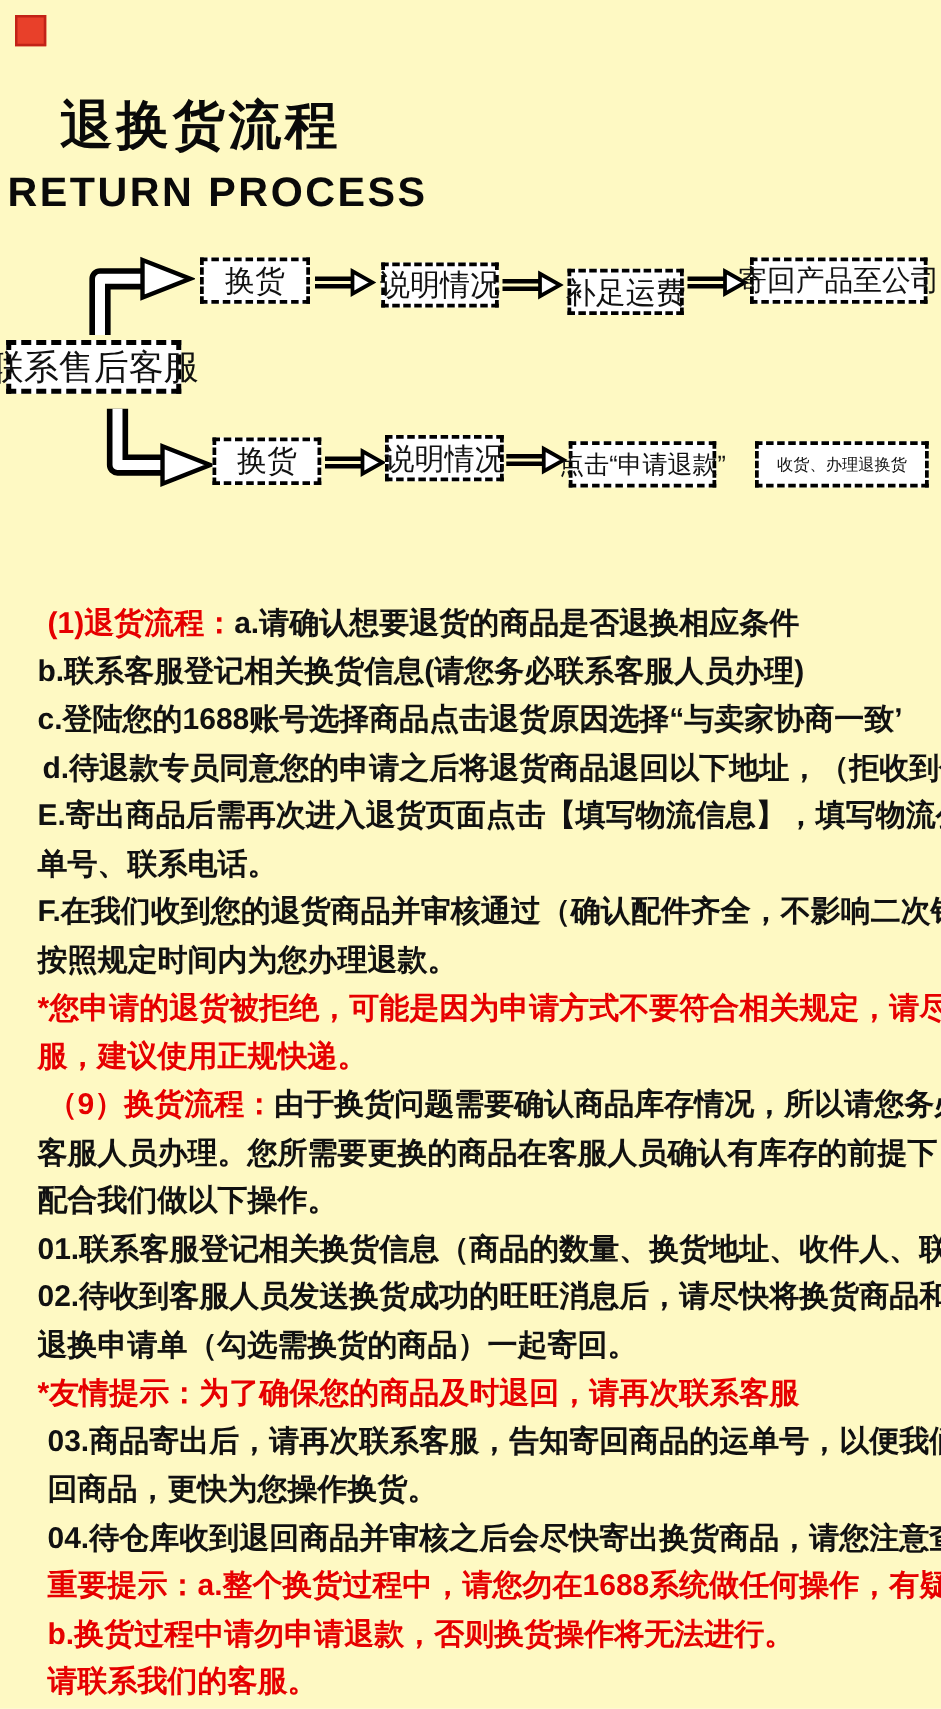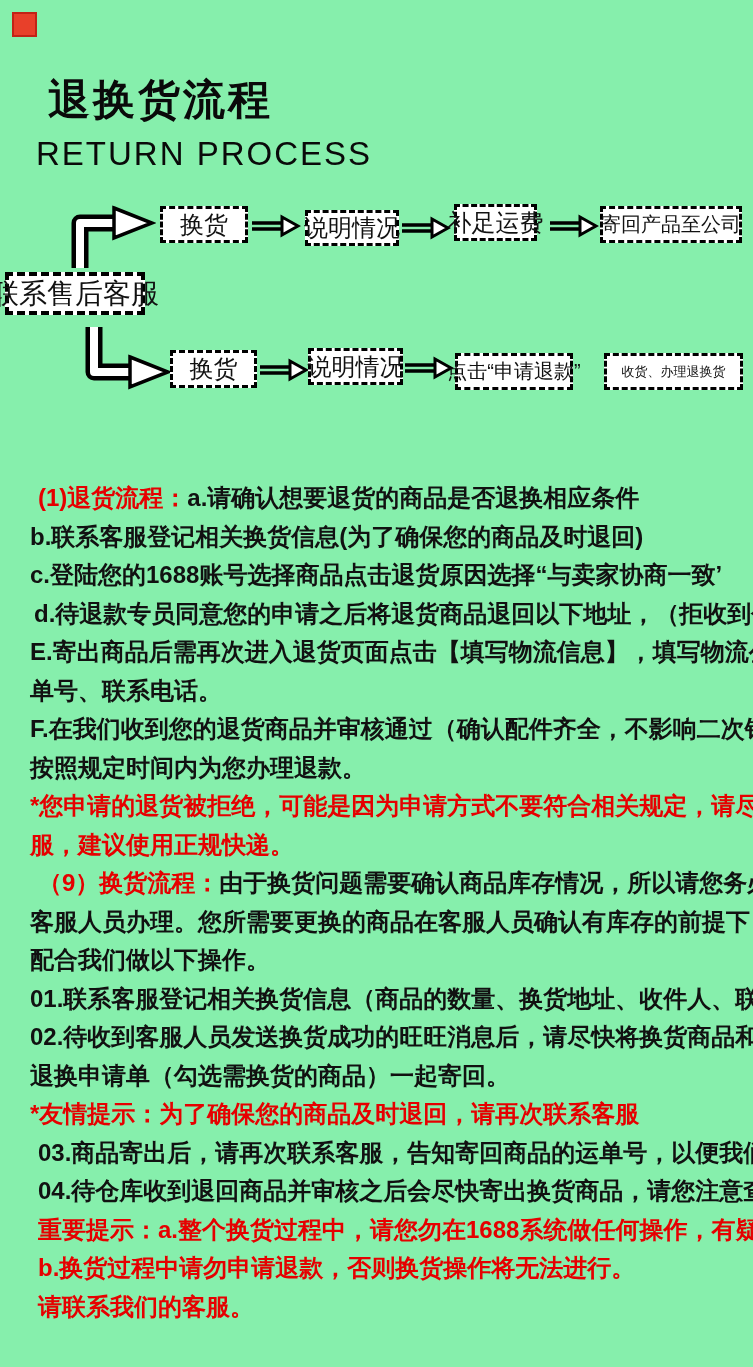--- a/index.html
+++ b/index.html
@@ -1,29 +1,29 @@
 <!DOCTYPE html>
 <html style="--red: #e60000; --ink: #111111;"><head>
 <meta charset="utf-8">
 <style>
   :root{ --red:#e60000; --ink:#111111; }
   *{margin:0;padding:0;box-sizing:border-box;}
   body{background:#fff;}
-  .page{position:relative;width:753px;height:1367px;background:#86efac;overflow:hidden;
+  .page{position:relative;width:753px;height:1367px;background:#fef9c3;overflow:hidden;
         font-family:"Liberation Sans","DejaVu Sans",sans-serif;color:var(--ink);}
   .corner-square{position:absolute;left:12px;top:12px;width:25px;height:25px;
         background:#e8402a;border:2px solid #c22317;}
   .page-title{margin:72px 0 0 48px;font-size:42px;font-weight:900;letter-spacing:3px;color:#0a0a0a;}
-  .page-subtitle{margin:7px 0 0 36px;font-size:33px;font-weight:400;letter-spacing:2px;color:#0a0a0a;}
+  .page-subtitle{margin:7px 0 0 6px;font-size:33px;font-weight:700;letter-spacing:2px;color:#0a0a0a;}
 
   .flowchart{position:relative;margin-top:20px;height:250px;}
   .fbox{position:absolute;border:3px dashed #000;display:flex;align-items:center;justify-content:center;
         font-weight:400;white-space:nowrap;background:#fff;}
   .fbox.contact{border-width:4px;font-size:28px;}
-  .sz24{font-size:24px;} .sz21{font-size:20px;} .sz20{font-size:20px;} .sz19{font-size:13px;}
+  .sz24{font-size:24px;} .sz21{font-size:23px;} .sz20{font-size:20px;} .sz19{font-size:13px;}
   .harrow{position:absolute;}
   .carrow{position:absolute;}
 
   .body-text{margin-top:30px;padding:0 14px 0 30px;}
   .line{height:38.5px;display:flex;align-items:center;font-size:24px;font-weight:800;
         white-space:nowrap;letter-spacing:0px;}
   .red{color:var(--red);} .black{color:var(--ink);}
 </style>
 </head>
 <body>
@@ -40,21 +40,21 @@
     <div class="fbox sz24" style="left:160px;top:13px;width:88px;height:37px;">换货</div>
     <svg class="harrow" style="left:251px;top:21px;" width="50" height="24" viewBox="0 0 50 24">
       <path d="M1 9 H31 M1 15 H31" stroke="#000" stroke-width="3.5" fill="none"></path>
       <polygon points="31,3 47,12 31,21" fill="#fff" stroke="#000" stroke-width="3"></polygon>
     </svg>
     <div class="fbox sz24" style="left:305px;top:17px;width:94px;height:36px;">说明情况</div>
     <svg class="harrow" style="left:401px;top:23px;" width="50" height="24" viewBox="0 0 50 24">
       <path d="M1 9 H31 M1 15 H31" stroke="#000" stroke-width="3.5" fill="none"></path>
       <polygon points="31,3 47,12 31,21" fill="#fff" stroke="#000" stroke-width="3"></polygon>
     </svg>
-    <div class="fbox sz24" style="left:454px;top:11px;width:83px;height:37px;">补足运费</div>
+    <div class="fbox sz24" style="left:454px;top:22px;width:93px;height:37px;">补足运费</div>
     <svg class="harrow" style="left:549px;top:21px;" width="50" height="24" viewBox="0 0 50 24">
       <path d="M1 9 H31 M1 15 H31" stroke="#000" stroke-width="3.5" fill="none"></path>
       <polygon points="31,3 47,12 31,21" fill="#fff" stroke="#000" stroke-width="3"></polygon>
     </svg>
     <div class="fbox sz21" style="left:600px;top:13px;width:142px;height:37px;">寄回产品至公司</div>
 
     <div class="fbox contact" style="left:5px;top:79px;width:140px;height:43px;">联系售后客服</div>
 
     <svg class="carrow" style="left:64px;top:12px;" width="92" height="64" viewBox="0 0 92 64">
       <path d="M16 63 V18 H50" fill="none" stroke="#000" stroke-width="17" stroke-linejoin="round" stroke-linecap="butt"></path>
@@ -80,21 +80,21 @@
     <div class="fbox sz20" style="left:455px;top:160px;width:118px;height:37px;">点击“申请退款”</div>
     <div class="fbox sz19" style="left:604px;top:160px;width:139px;height:37px;">收货、办理退换货</div>
   </div>
 
   <div class="body-text">
       <div class="line" style="padding-left: 8px; margin-top: 36px;">
         <span class="red">(1)退货流程：</span>
         <span class="black">a.请确认想要退货的商品是否退换相应条件</span>
       </div>
       <div class="line">
-        <span class="black">b.联系客服登记相关换货信息(为了确保您的商品及时退回)</span>
+        <span class="black">b.联系客服登记相关换货信息(请您务必联系客服人员办理)</span>
       </div>
       <div class="line">
         <span class="black">c.登陆您的1688账号选择商品点击退货原因选择“与卖家协商一致’</span>
       </div>
       <div class="line" style="padding-left: 4px;">
         <span class="black">d.待退款专员同意您的申请之后将退货商品退回以下地址，（拒收到付件！）</span>
       </div>
       <div class="line">
         <span class="black">E.寄出商品后需再次进入退货页面点击【填写物流信息】，填写物流公司、物流</span>
       </div>
@@ -132,20 +132,23 @@
       <div class="line">
         <span class="black">退换申请单（勾选需换货的商品）一起寄回。</span>
       </div>
       <div class="line">
         <span class="red">*友情提示：为了确保您的商品及时退回，请再次联系客服</span>
       </div>
       <div class="line" style="padding-left: 8px;">
         <span class="black">03.商品寄出后，请再次联系客服，告知寄回商品的运单号，以便我们追踪退</span>
       </div>
       <div class="line" style="padding-left: 8px;">
+        <span class="black">回商品，更快为您操作换货。</span>
+      </div>
+      <div class="line" style="padding-left: 8px;">
         <span class="black">04.待仓库收到退回商品并审核之后会尽快寄出换货商品，请您注意查收。</span>
       </div>
       <div class="line" style="padding-left: 8px;">
         <span class="red">重要提示：a.整个换货过程中，请您勿在1688系统做任何操作，有疑问时</span>
       </div>
       <div class="line" style="padding-left: 8px;">
         <span class="red">b.换货过程中请勿申请退款，否则换货操作将无法进行。</span>
       </div>
       <div class="line" style="padding-left: 8px;">
         <span class="red">请联系我们的客服。</span>

